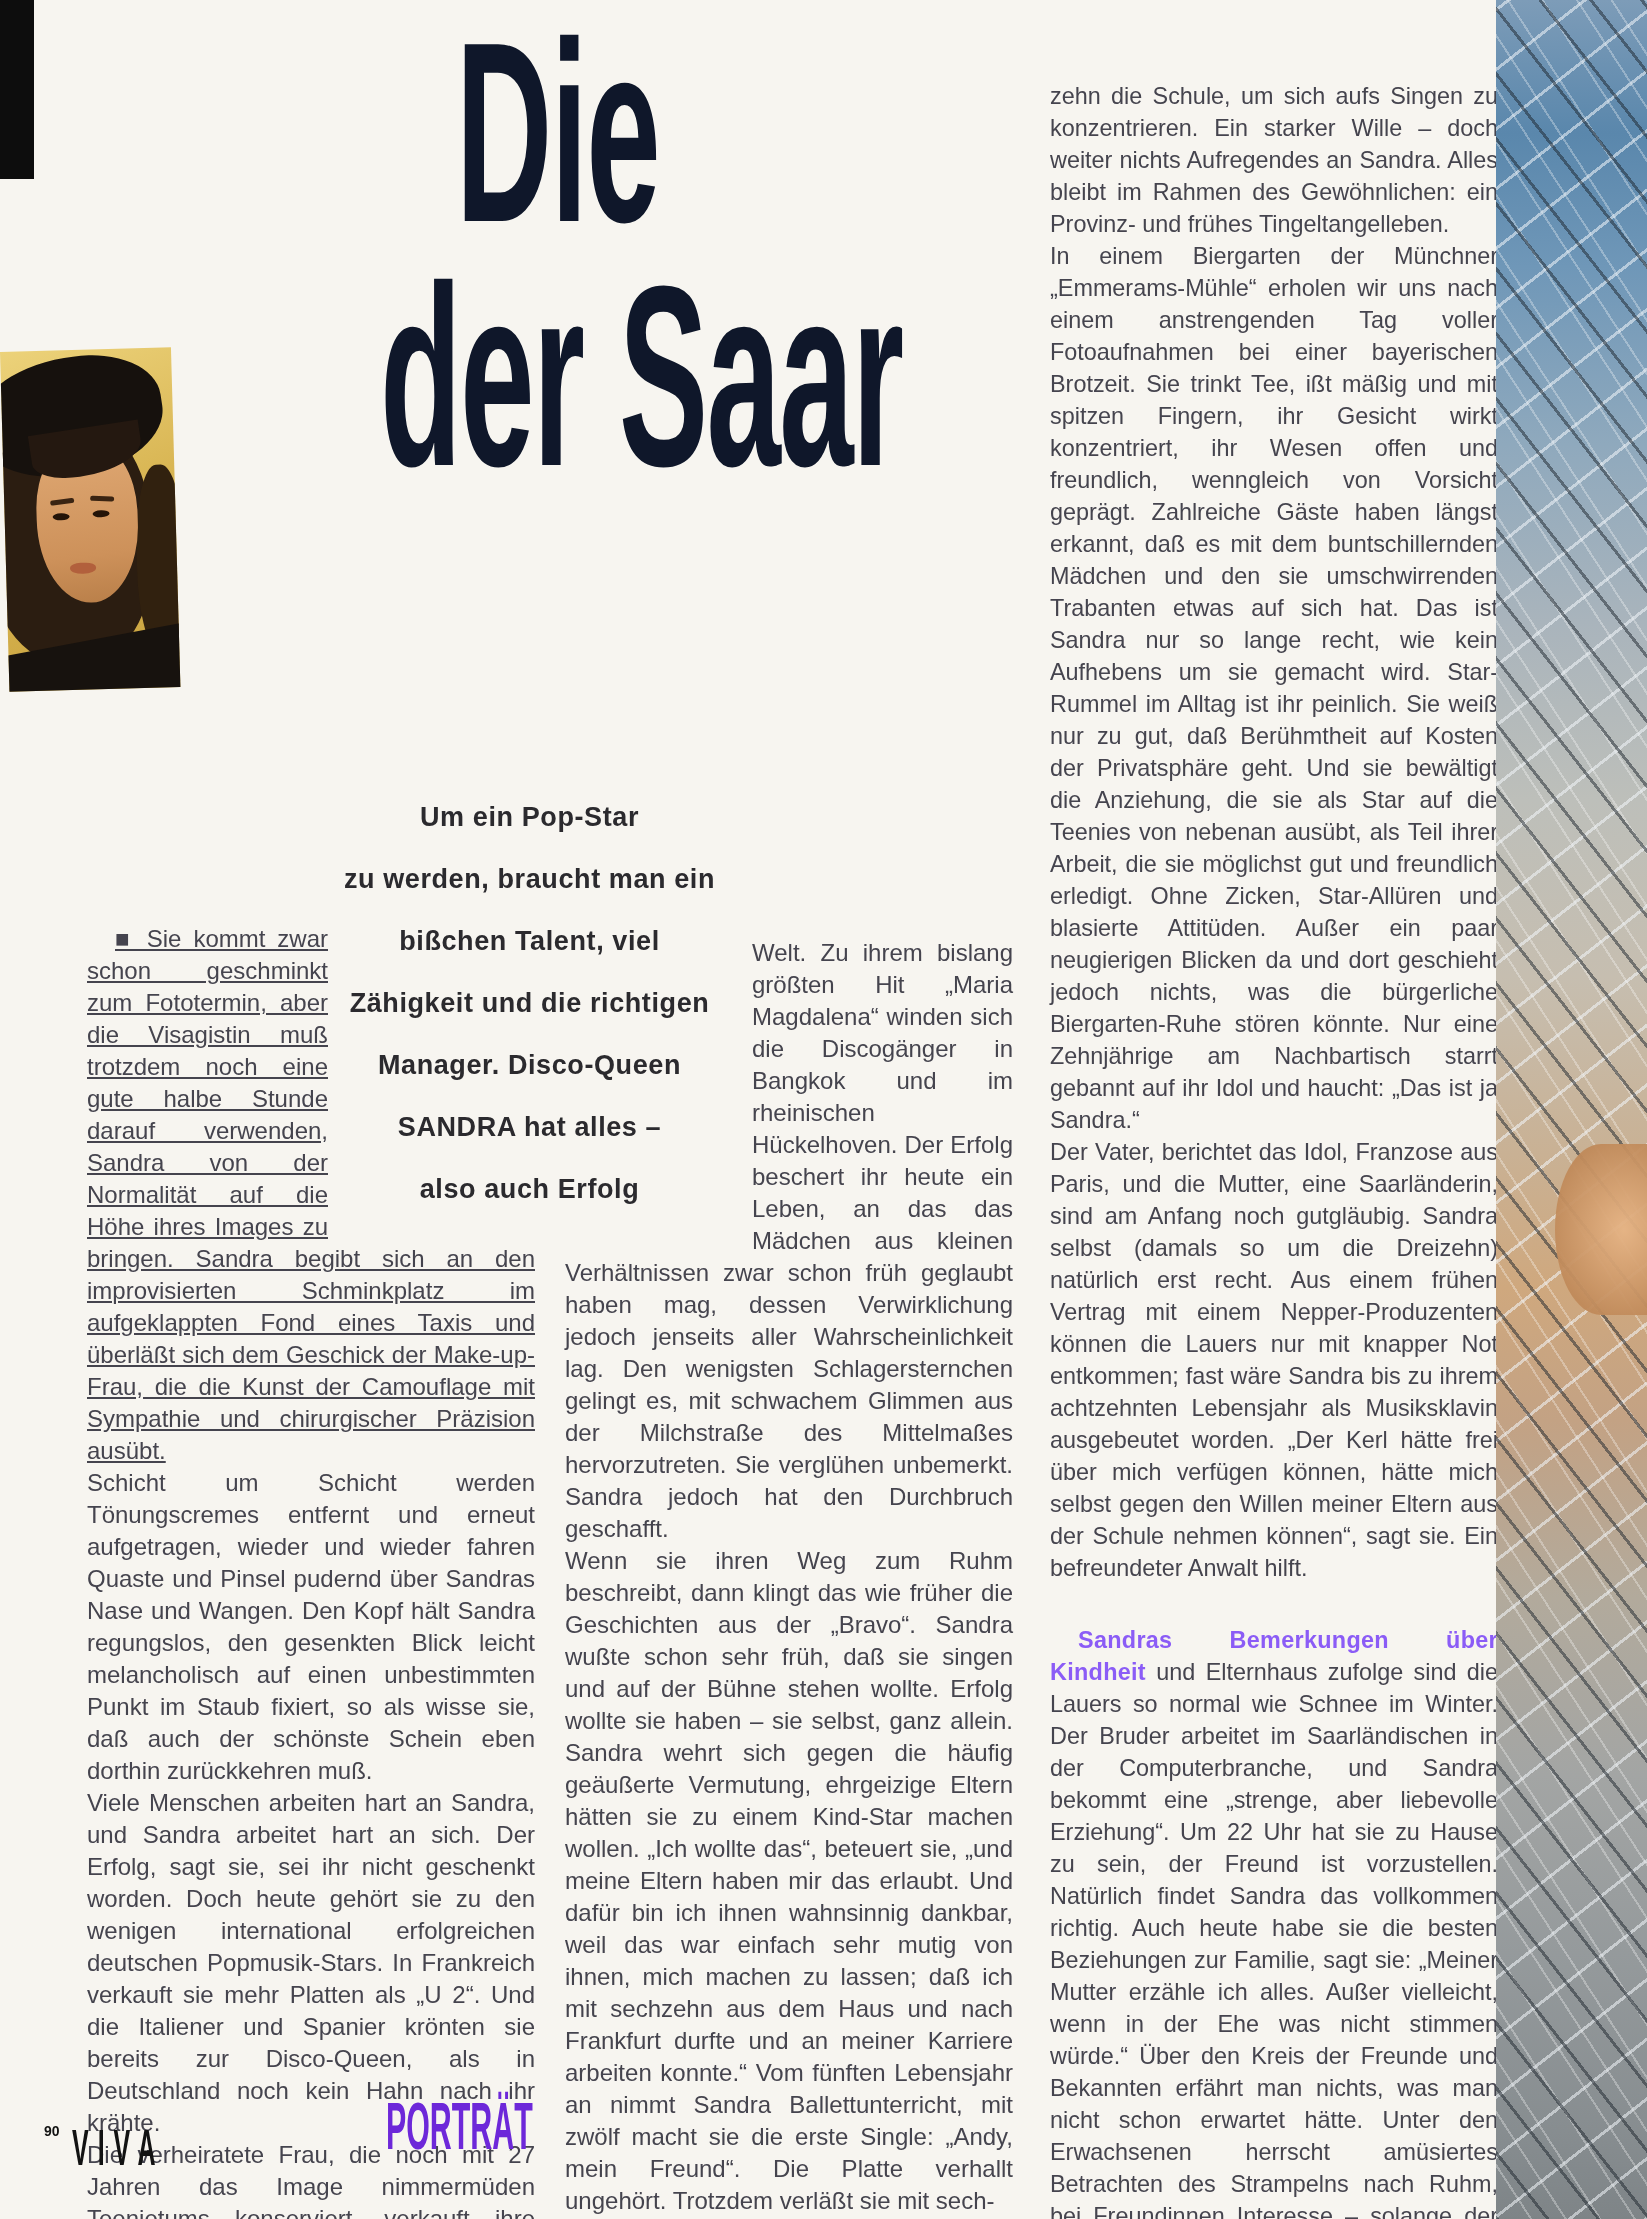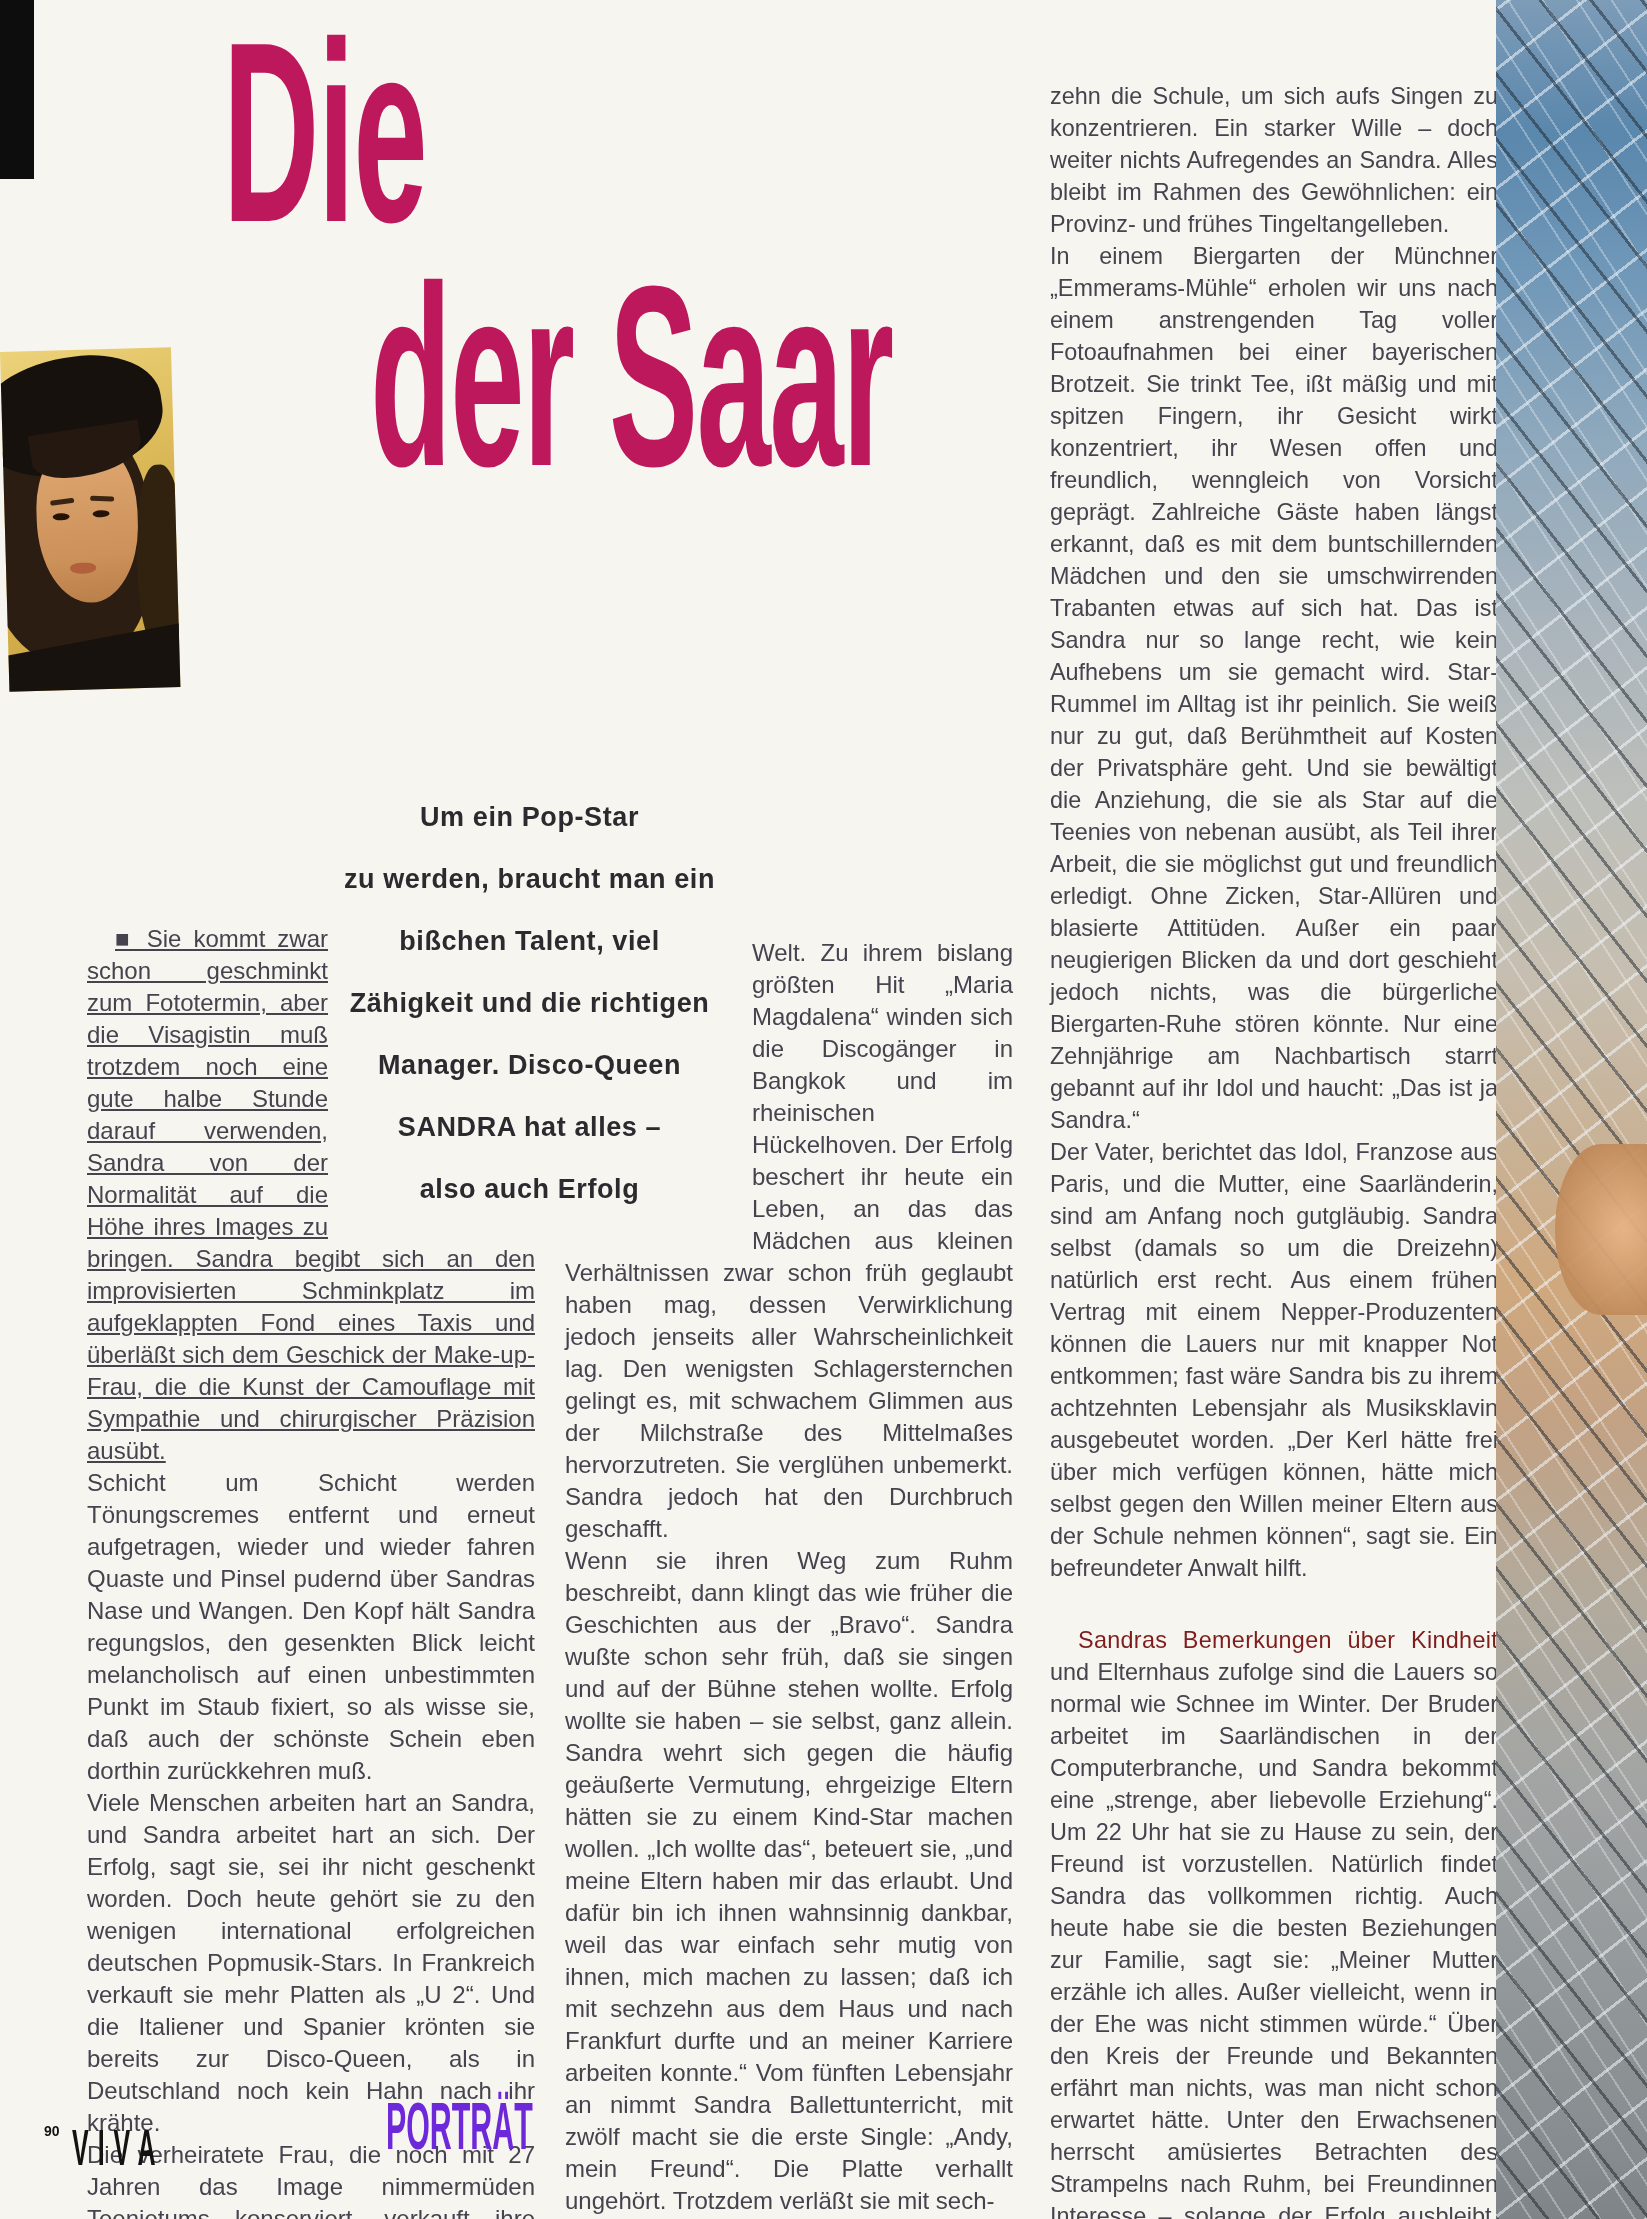--- a/index.html
+++ b/index.html
@@ -29,42 +29,42 @@
   .p-brow.r{left:86px;top:147px;transform:rotate(4deg);}
   .p-eye{position:absolute;width:17px;height:7px;background:#241408;border-radius:50%;}
   .p-eye.l{left:48px;top:163px;}
   .p-eye.r{left:88px;top:161px;}
   .p-lips{position:absolute;left:64px;top:213px;width:26px;height:11px;background:#b2603c;
           border-radius:50% 50% 60% 60%;}
   .p-jacket{position:absolute;left:-12px;bottom:-22px;width:199px;height:72px;background:#17120e;
             transform:rotate(-9deg);}
 
   
-  .headline{position:absolute;left:129px;top:10px;width:836px;color:#be185d;}
+  .headline{position:absolute;left:139px;top:10px;width:836px;text-align:center;color:#0f172a;}
   .hl-line{height:244px;line-height:244px;white-space:nowrap;}
   .hl-line>span{display:inline-block;font-size:257px;font-weight:700;letter-spacing:-3px;
                 transform:scaleX(0.52);transform-origin:50% 78%;}
 
   
   .deck{position:absolute;left:277px;top:786px;width:505px;text-align:center;
         font-size:27px;line-height:62px;font-weight:700;letter-spacing:0.6px;
         color:#2b2a2e;white-space:pre-line;}
 
   
   .col{position:absolute;width:448px;font-size:24px;line-height:32px;text-align:justify;
        color:#45444e;hyphens:auto;-webkit-hyphens:auto;}
   .col p{margin:0;}
   .col1{left:87px;top:923px;}
   .col2{left:565px;top:937px;}
   .col3{left:1050px;top:80px;font-size:23.4px;}
   .spacer-r{float:right;width:207px;height:292px;}
   .spacer-l{float:left;width:187px;height:292px;}
   .col1 p.first{text-indent:28px;text-decoration:underline;}
   .subhead-para{margin-top:40px !important;text-indent:28px;}
-  .runin{font-weight:400;letter-spacing:0.3px;color:#7f1d1d;margin-top:33px;}
+  .runin{font-weight:700;letter-spacing:0.3px;color:#8b5cf6;margin-top:33px;}
 
   
   .fence{position:absolute;left:1496px;top:0;width:151px;height:2220px;
     background:
       repeating-linear-gradient(52deg, rgba(28,36,44,0.50) 0 3px, rgba(0,0,0,0) 3px 40px),
       repeating-linear-gradient(-38deg, rgba(242,246,250,0.55) 0 3px, rgba(0,0,0,0) 3px 47px),
       repeating-linear-gradient(57deg, rgba(255,255,255,0.30) 0 2px, rgba(0,0,0,0) 2px 29px),
       linear-gradient(180deg,#7d9cb8 0%,#5a87ac 6%,#6f97b8 12%,#8fa9bd 20%,#a9b4bc 28%,
         #bdbfba 36%,#c6beb0 44%,#c9b194 52%,#cfa87e 58%,#c3a284 64%,#b2aa9c 72%,
         #a3a5a4 80%,#959a9c 88%,#878d90 96%,#7e8487 100%);}

